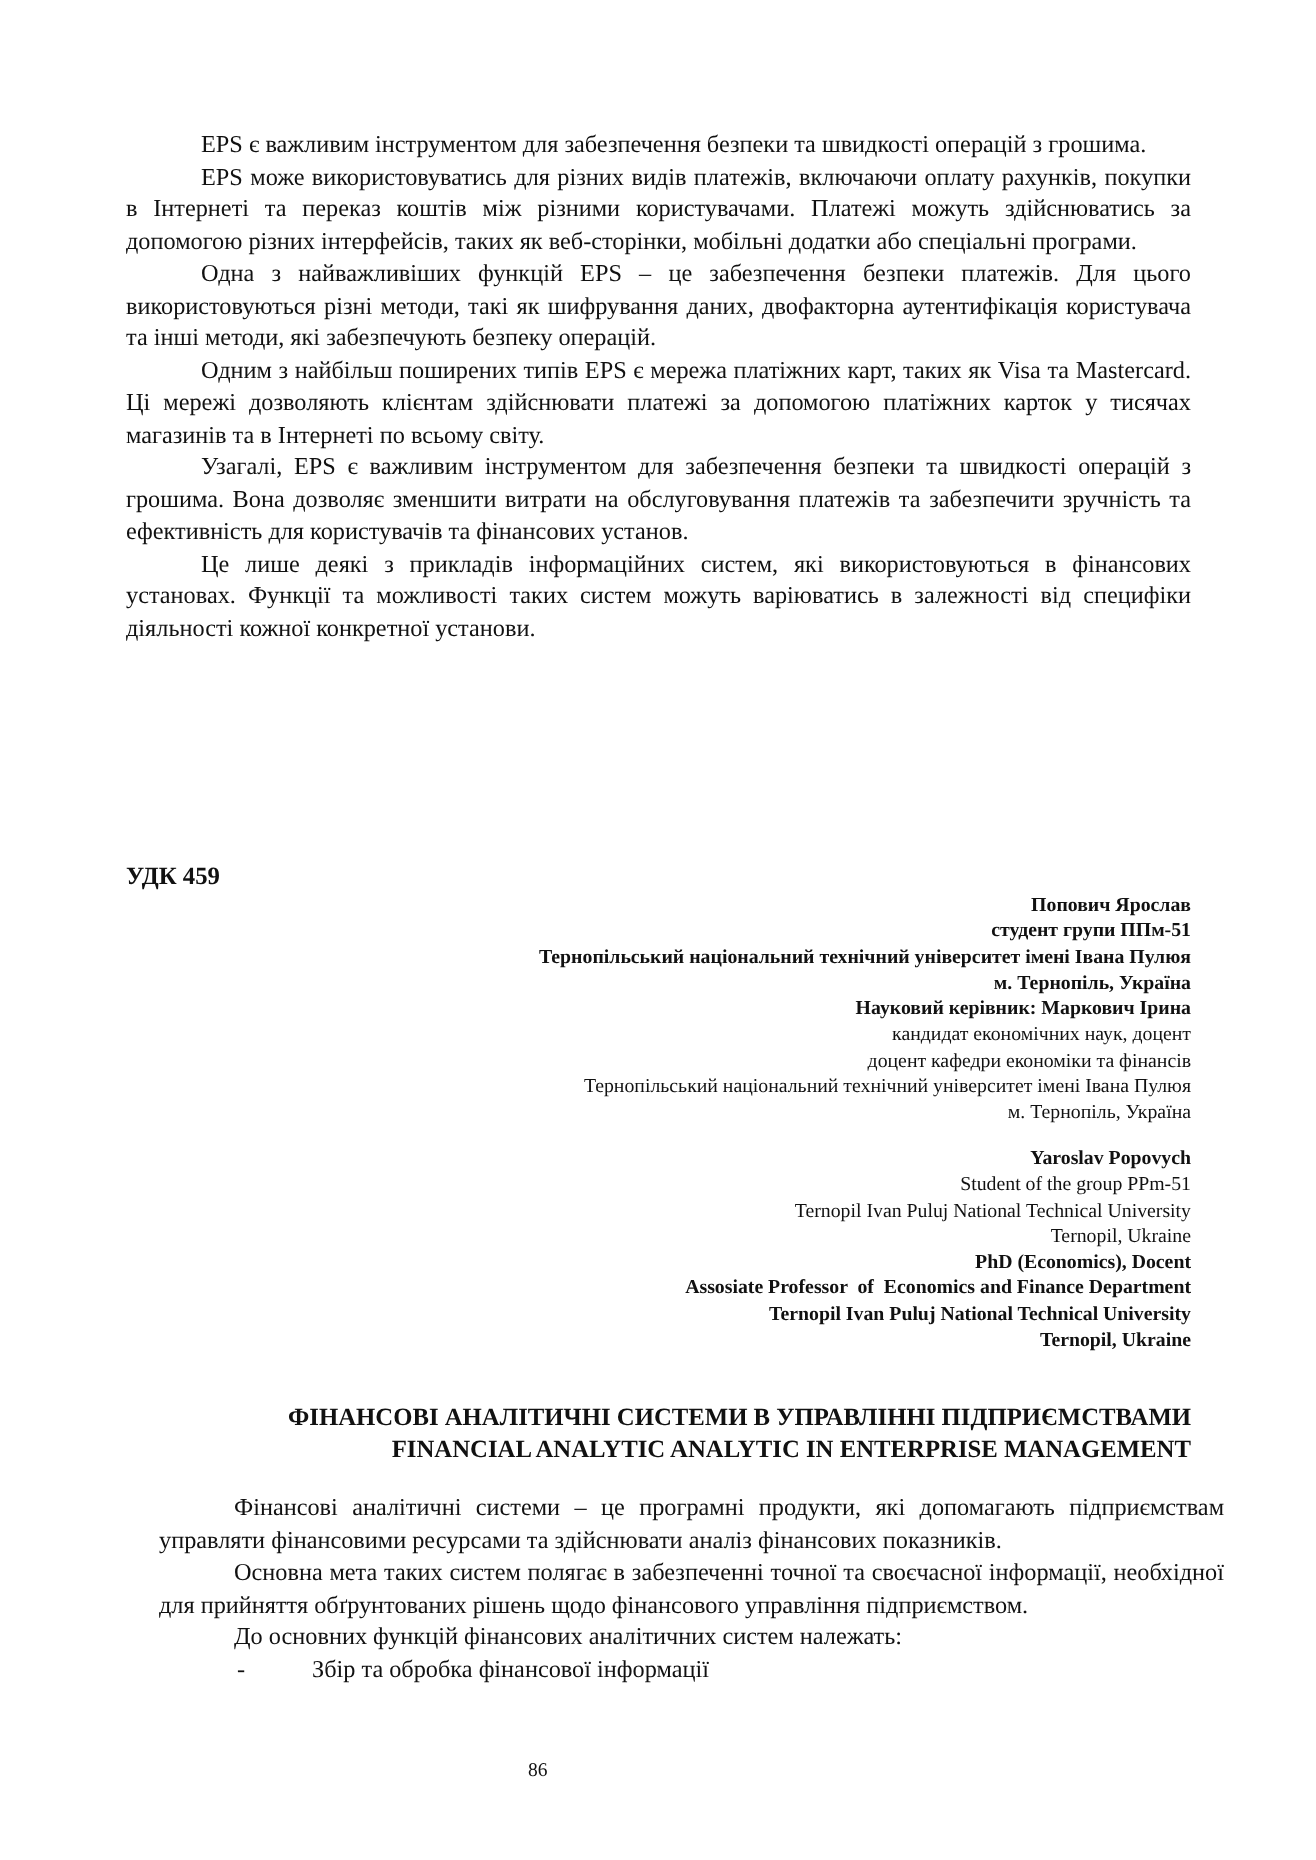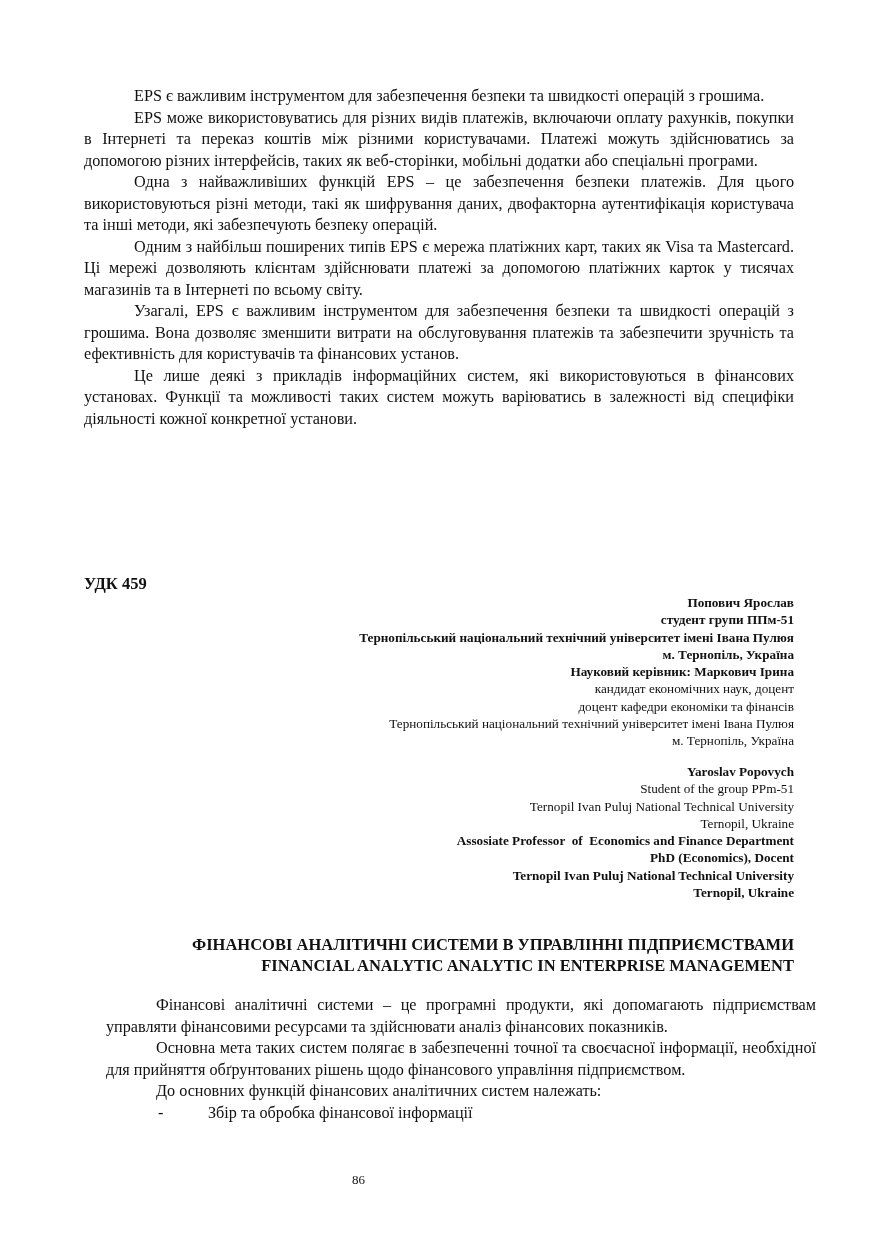--- a/index.html
+++ b/index.html
@@ -45,22 +45,22 @@
     <div>доцент кафедри економіки та фінансів</div>
     <div>Тернопільський національний технічний університет імені Івана Пулюя</div>
     <div>м. Тернопіль, Україна</div>
   </div>
 
   <div class="authors" style="top:763px;">
     <div class="b">Yaroslav Popovych</div>
     <div>Student of the group PPm-51</div>
     <div>Ternopil Ivan Puluj National Technical University</div>
     <div>Ternopil, Ukraine</div>
+    <div class="b">PhD (Economics), Docent</div>
     <div class="b" style="white-space:pre;">Assosiate Professor  of  Economics and Finance Department</div>
-    <div class="b">PhD (Economics), Docent</div>
     <div class="b">Ternopil Ivan Puluj National Technical University</div>
     <div class="b">Ternopil, Ukraine</div>
   </div>
 
   <div class="title">
     <div>ФІНАНСОВІ АНАЛІТИЧНІ СИСТЕМИ В УПРАВЛІННІ ПІДПРИЄМСТВАМИ</div>
     <div>FINANCIAL ANALYTIC ANALYTIC IN ENTERPRISE MANAGEMENT</div>
   </div>
 
   <div class="body-text body2">

